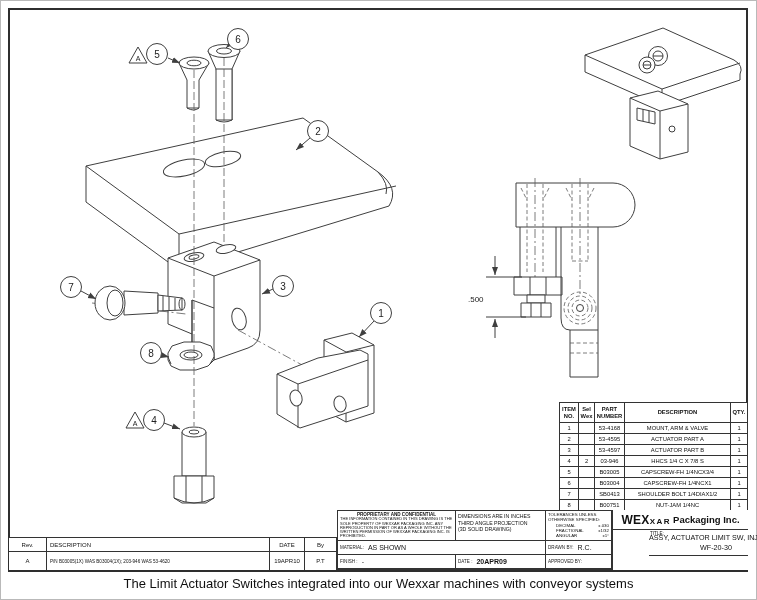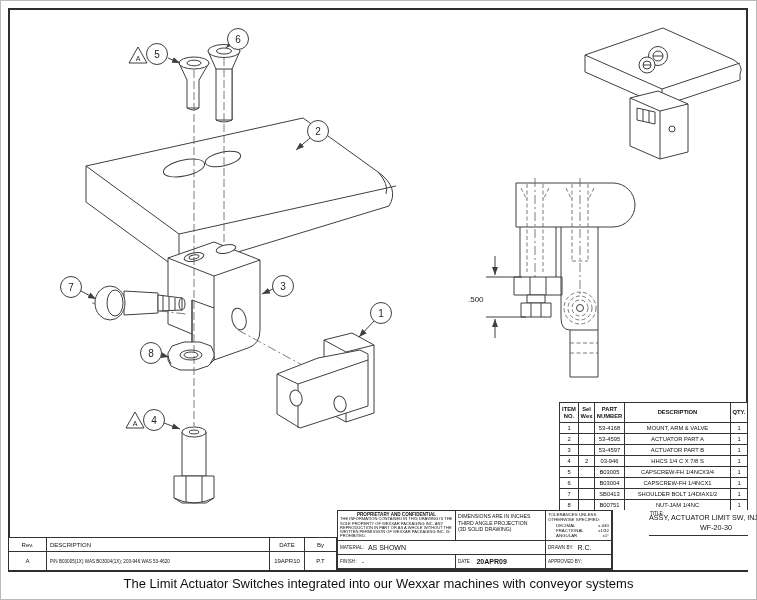--- a/index.html
+++ b/index.html
@@ -379,20 +379,25 @@
   <div class="cell dte inline-cell">
     <span class="lbl">DATE :</span>
     <span style="font-size:7px;font-weight:bold">20APR09</span>
   </div>
   <div class="cell appr inline-cell">
     <span class="lbl">APPROVED BY:</span>
   </div>
 </div>
 
 <div class="tb-right">
+  <div class="logo-row">
+    <span class="logo-wex">WEX</span>
+      <span class="logo-xar">XAR</span>
+      <span class="logo-rest">Packaging Inc.</span>
+  </div>
   <div class="title-row">
     <span class="title-lbl">TITLE:</span>
     <div class="title-text">
       <div>ASSY, ACTUATOR LIMIT SW, INJECTOR</div>
       <div>WF-20-30</div>
     </div>
   </div>
 </div>
 
 <div class="caption">The Limit Actuator Switches integrated into our Wexxar machines with conveyor systems</div>

